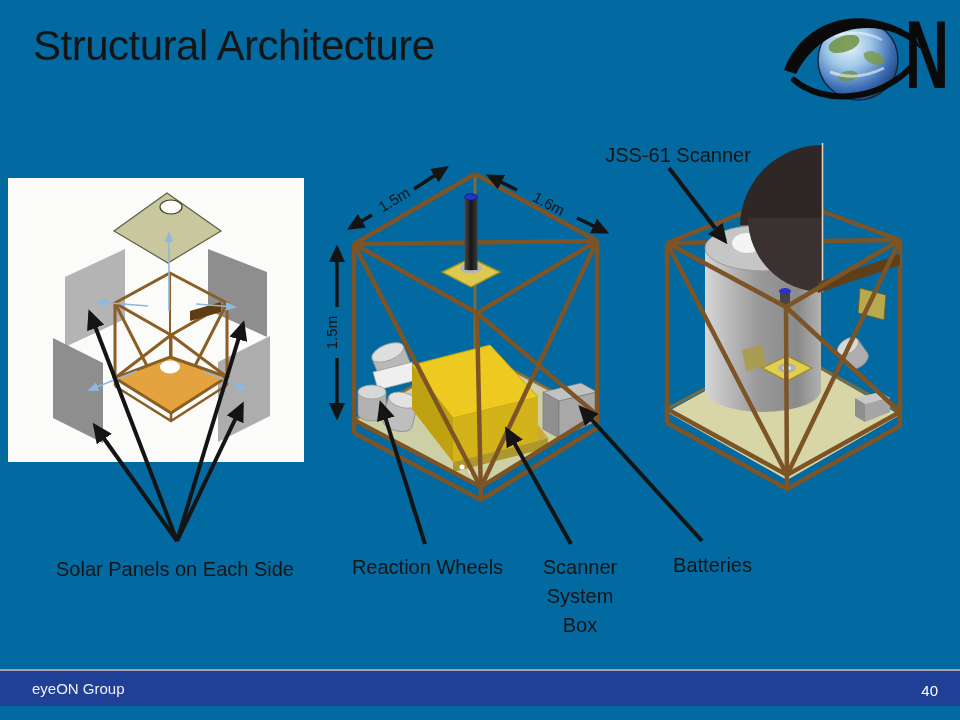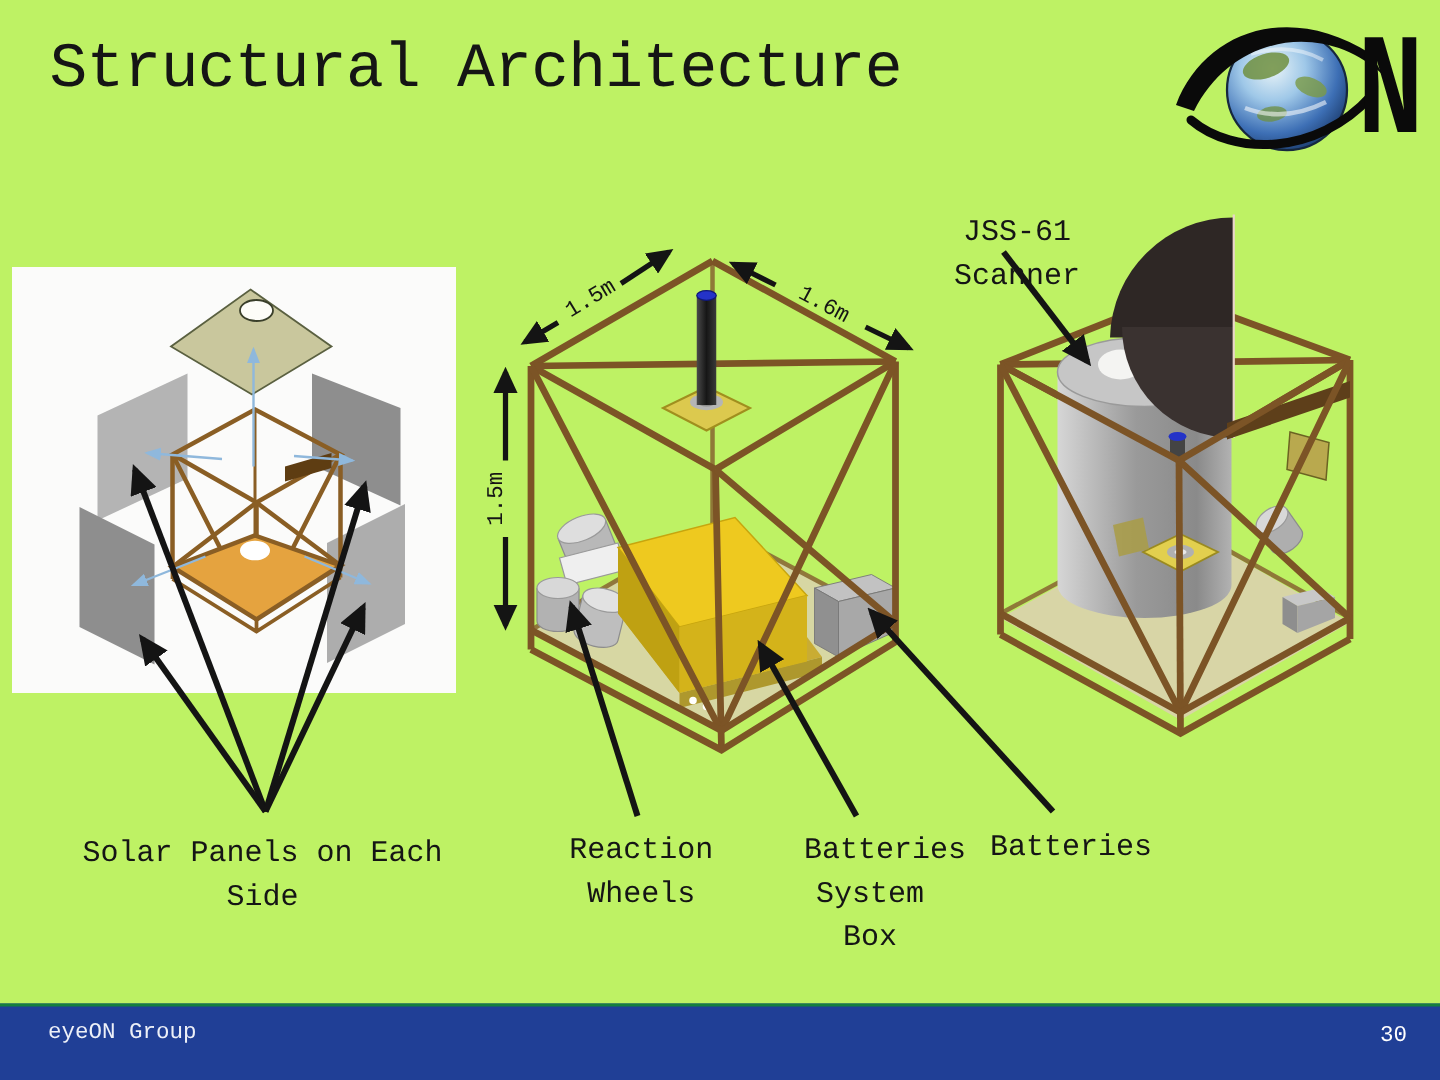--- a/index.html
+++ b/index.html
@@ -1,36 +1,36 @@
 <!DOCTYPE html>
 <html style="--footer-blue: #203F96; --frame-brown: #7C5426; --floor-olive: #D8D5A6; --box-yellow: #EEC91F; --panel-orange: #E5A33F; --panel-khaki: #C9C79D; --arrow-blue: #8FB8DC; --text-black: #151515;"><head>
 <meta charset="utf-8">
 <style>
   html,body{margin:0;padding:0;background:#888;}
   .slide{
-    position:relative;width:960px;height:720px;background:#bef264;
-    font-family:Liberation Mono, monospace;overflow:hidden;
+    position:relative;width:960px;height:720px;background:#0369a1;
+    font-family:Liberation Sans, sans-serif;overflow:hidden;
   }
   .title{
     position:absolute;left:33px;top:22px;margin:0;
     font-size:42px;font-weight:400;letter-spacing:-0.5px;color:var(--text-black,#1a1a1a);
   }
   .logo{position:absolute;left:778px;top:8px;width:180px;height:100px;}
   .diagram-layer{position:absolute;left:0;top:0;width:960px;height:720px;}
   .cap{
     position:absolute;font-size:20px;color:var(--text-black,#111);
     text-align:center;line-height:1.45;
   }
   .dim{
     position:absolute;font-size:15px;color:var(--text-black,#111);
     width:44px;text-align:center;white-space:nowrap;
   }
   .footer{
-    position:absolute;left:0;top:669px;width:960px;height:51px;
-    background:var(--footer-blue,#203F96);border-top:2px solid #15803d;box-sizing:border-box;text-align:center;
+    position:absolute;left:0;top:669px;width:960px;height:37px;
+    background:var(--footer-blue,#203F96);border-top:2px solid #a3a3a3;box-sizing:border-box;text-align:center;
   }
   .footer .group{position:absolute;left:32px;top:9px;font-size:15px;color:#EDF0F8;}
   .footer .page{position:absolute;right:22px;top:11px;font-size:15px;color:#FFFFFF;}
   
   .fr{stroke:var(--frame-brown,#7C5426);fill:none;}
   .frthin{stroke:#8A6B33;fill:none;opacity:.9;}
   .olive{fill:var(--floor-olive,#D8D5A6);}
   .ybox{fill:var(--box-yellow,#EEC91F);}
   .ofloor{fill:var(--panel-orange,#E5A33F);}
   .kpanel{fill:var(--panel-khaki,#C9C79D);}
@@ -250,21 +250,21 @@
     </g>
   </svg>
 
   <span class="dim" style="left:372px;top:191px;transform:rotate(-31deg);">1.5m</span>
   <span class="dim" style="left:527px;top:195px;transform:rotate(28deg);">1.6m</span>
   <span class="dim" style="left:309px;top:324px;transform:rotate(-90deg);">1.5m</span>
 
   <span class="cap" style="left:598px;top:141px;width:160px;text-align:center;">JSS-61 Scanner</span>
   <span class="cap" style="left:25px;top:555px;width:300px;">Solar Panels on Each Side</span>
   <span class="cap" style="left:340px;top:553px;width:175px;">Reaction Wheels</span>
-  <span class="cap" style="left:536px;top:553px;width:88px;line-height:29px;">Batteries System Box</span>
+  <span class="cap" style="left:536px;top:553px;width:88px;line-height:29px;">Scanner System Box</span>
   <span class="cap" style="left:660px;top:551px;width:92px;text-align:right;">Batteries</span>
 
   <div class="footer">
     <span class="group">eyeON Group</span>
-    <span class="page">30</span>
+    <span class="page">40</span>
   </div>
 
 </div>
 
 </body></html>

